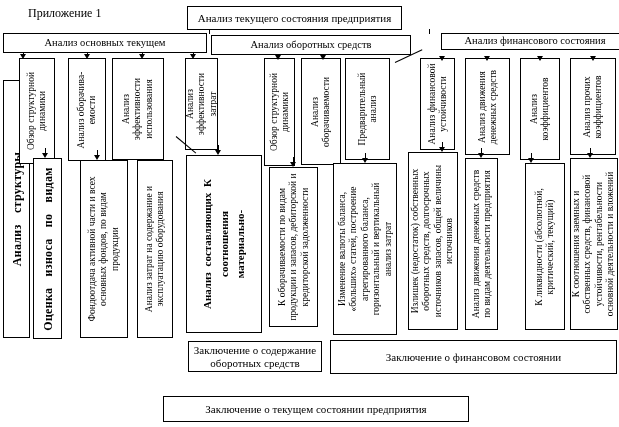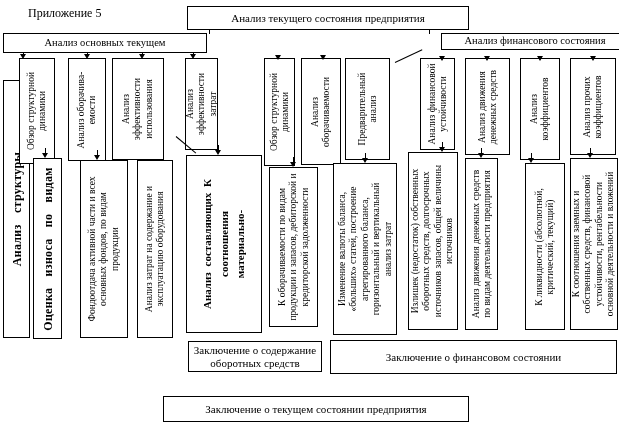--- a/index.html
+++ b/index.html
@@ -21,31 +21,34 @@
       border-left:3.5px solid transparent;border-right:3.5px solid transparent;
       border-top:5px solid #000;}
   .stub{position:absolute;width:1px;background:#000;}
   .diag{position:absolute;height:1px;background:#000;transform-origin:left center;}
 </style>
 </head>
 <body>
 
 <div class="canvas">
 
-  <div class="lbl" style="left:28px;top:6px">Приложение 5</div>
+  <div class="lbl" style="left:28px;top:6px">Приложение 1</div>
 
-  <div class="bx hb" style="left:187px;top:6px;width:282px;height:24px">
+  <div class="bx hb" style="left:187px;top:6px;width:215px;height:24px">
     <span class="ht">Анализ текущего состояния предприятия</span>
   </div>
 
   <div class="stub" style="left:209px;top:29px;height:5px"></div>
   <div class="stub" style="left:429px;top:29px;height:5px"></div>
 
   <div class="bx hb topbar" style="left:3px;top:33px;width:204px;height:20px">
     <span class="ht">Анализ основных текущем</span>
+  </div>
+  <div class="bx hb topbar" style="left:211px;top:35px;width:200px;height:20px">
+    <span class="ht">Анализ оборотных средств</span>
   </div>
   <div class="bx hb topbar" style="left:441px;top:33px;width:188px;height:17px">
     <span class="ht">Анализ финансового состояния</span>
   </div>
 
   <div class="bx vb emph" style="left:3px;top:80px;width:27px;height:258px">
     <span class="vt" style="width:250px">Анализ структуры</span>
   </div>
   <div class="bx vb" style="left:19px;top:58px;width:36px;height:106px">
     <span class="vt" style="width:100px">Обзор структурной

